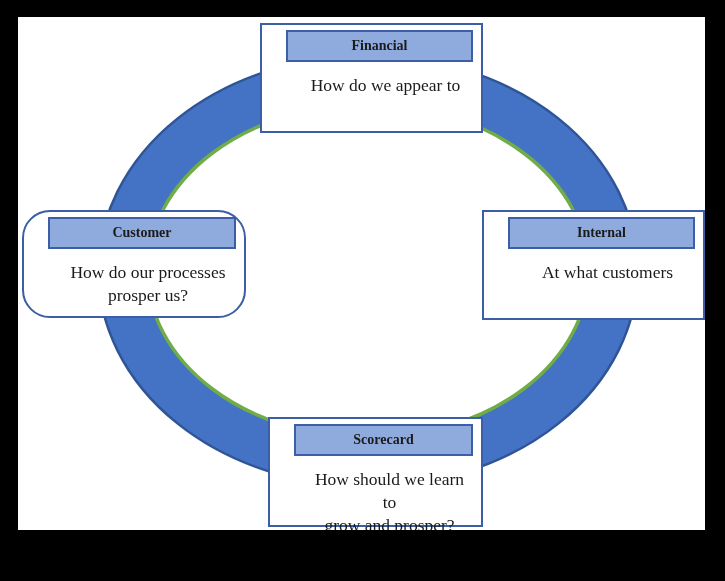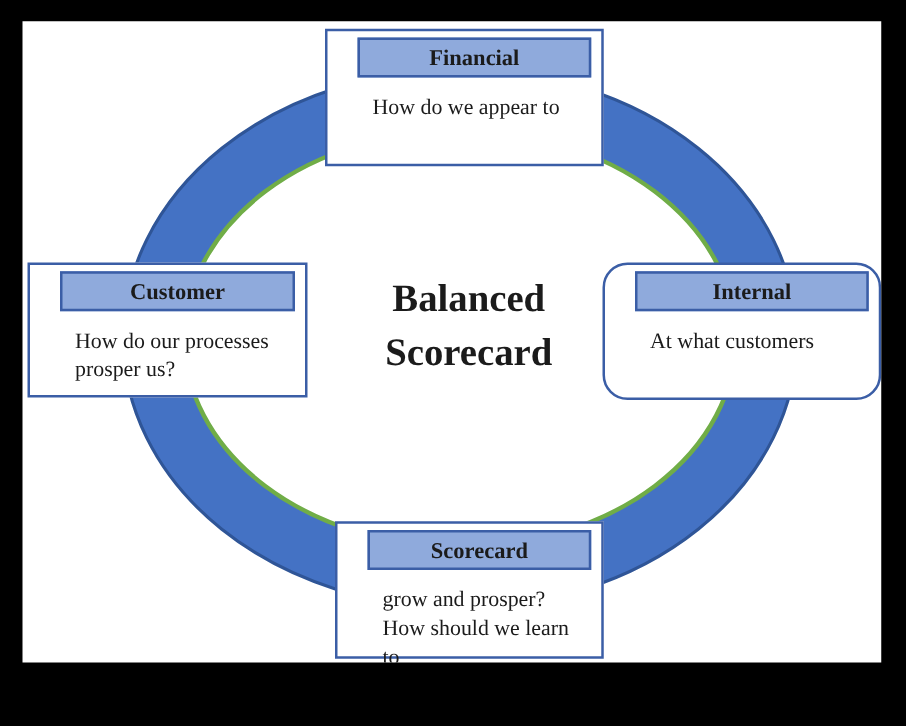--- a/index.html
+++ b/index.html
@@ -27,56 +27,53 @@
     border: 2px solid var(--box-border, #3B5EA6);
     box-sizing: border-box;
   }
   .box-header {
     margin: 5px 8px 0 24px;
     height: 32px;
     background: var(--header-fill, #8FAADC);
     border: 2px solid var(--box-border, #3B5EA6);
     box-sizing: border-box;
     display: flex; align-items: center; justify-content: center;
-    font-weight: bold; font-size: 18px;
+    font-weight: bold; font-size: 14px;
     color: var(--text, #1b1b1b);
   }
   .box-body {
     padding: 12px 8px 0 36px;
     font-size: 17.5px;
     line-height: 1.32;
     color: var(--text, #1b1b1b);
+    text-align: center;
   }
   .box-financial  { left: 242px; top: 6px;   width: 223px; height: 110px; }
-  .box-customer   { left: 4px;   top: 193px; width: 224px; height: 108px; }
-  .box-internal   { left: 464px; top: 193px; width: 223px; height: 110px; border-radius: 20px; }
+  .box-customer   { left: 4px;   top: 193px; width: 224px; height: 108px; border-radius: 28px; }
+  .box-internal   { left: 464px; top: 193px; width: 223px; height: 110px; }
   .box-innovation { left: 250px; top: 400px; width: 215px; height: 110px; }
 
   .center-title {
     position: absolute; left: 237px; top: 200px; width: 240px;
     text-align: center;
     font-weight: bold; font-size: 31px; line-height: 43px;
     color: var(--text, #1b1b1b);
   }
 </style>
 </head>
 <body>
 
 <div class="canvas">
 
   <svg class="ring" viewBox="0 0 687 513" aria-hidden="true">
     <ellipse class="ring-mid" cx="350" cy="254" rx="245" ry="191"></ellipse>
     <ellipse class="ring-outer" cx="350" cy="254" rx="269.5" ry="215.5"></ellipse>
     <ellipse class="ring-inner" cx="350" cy="254" rx="220.5" ry="166.5"></ellipse>
   </svg>
 
-  <div class="center-title">
-    <div>Balanced</div>
-    <div>Scorecard</div>
-  </div>
 
   <div class="box box-financial">
     <div class="box-header">
       <span>Financial</span>
     </div>
     <div class="box-body">
       <div>How do we appear to</div>
     </div>
   </div>
 
@@ -97,18 +94,18 @@
     <div class="box-body">
       <div>At what customers</div>
     </div>
   </div>
 
   <div class="box box-innovation">
     <div class="box-header">
       <span>Scorecard</span>
     </div>
     <div class="box-body">
+      <div>How should we learn to</div>
       <div>grow and prosper?</div>
-      <div>How should we learn to</div>
     </div>
   </div>
 
 </div>
 
 </body></html>

